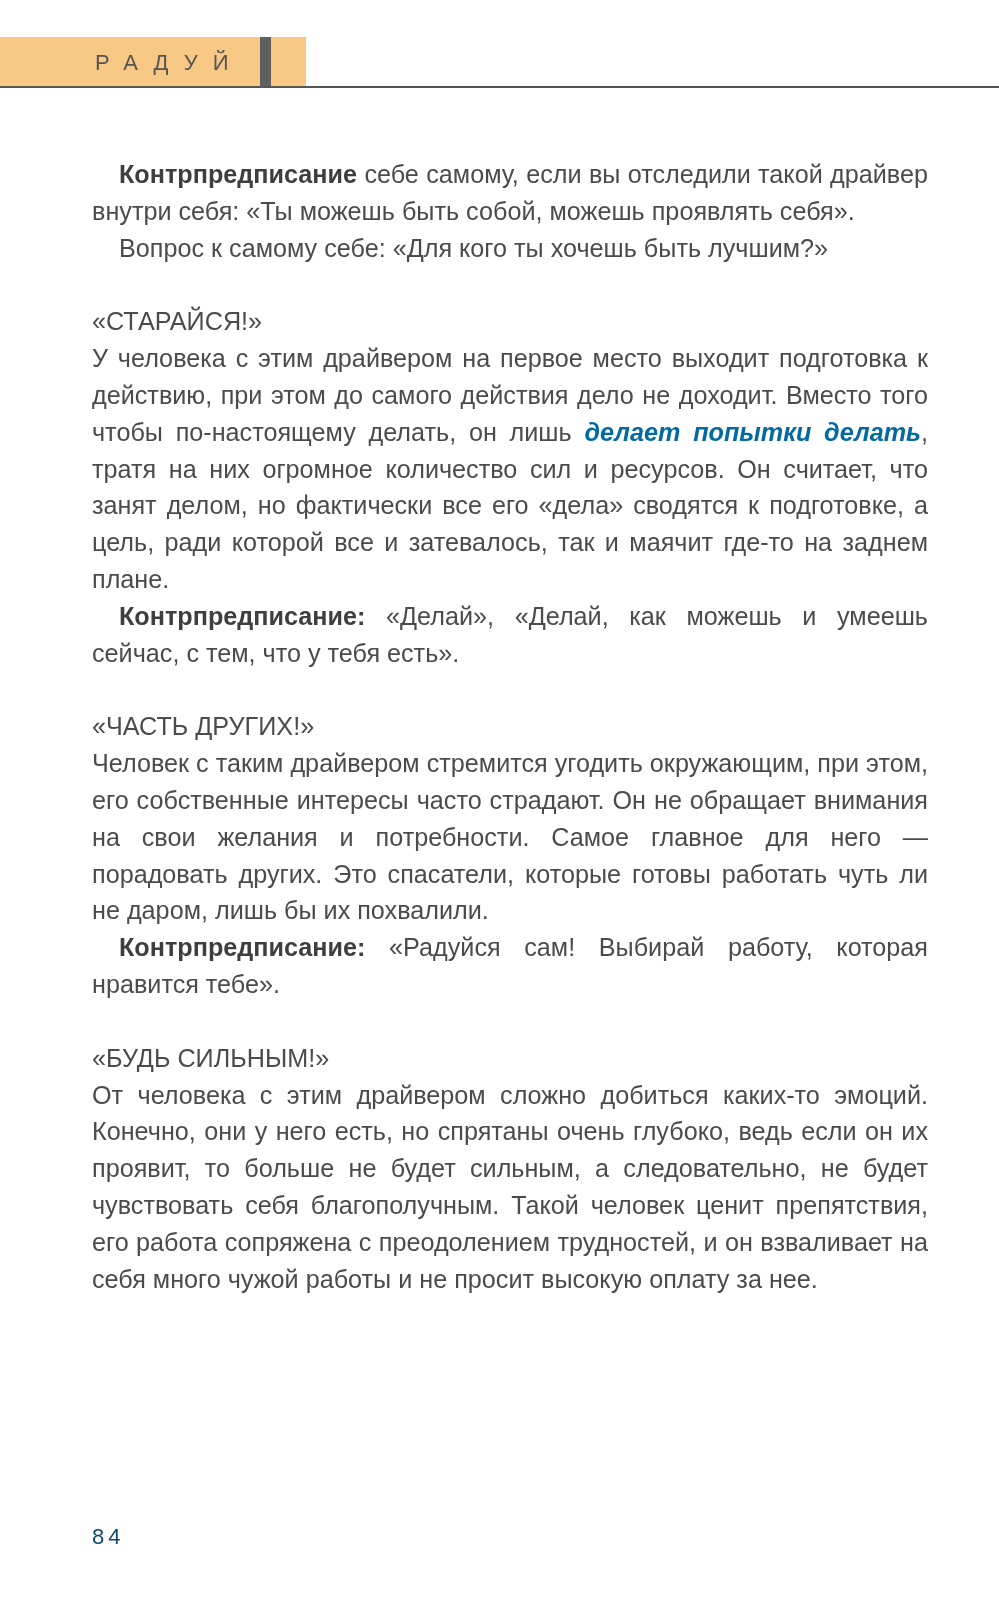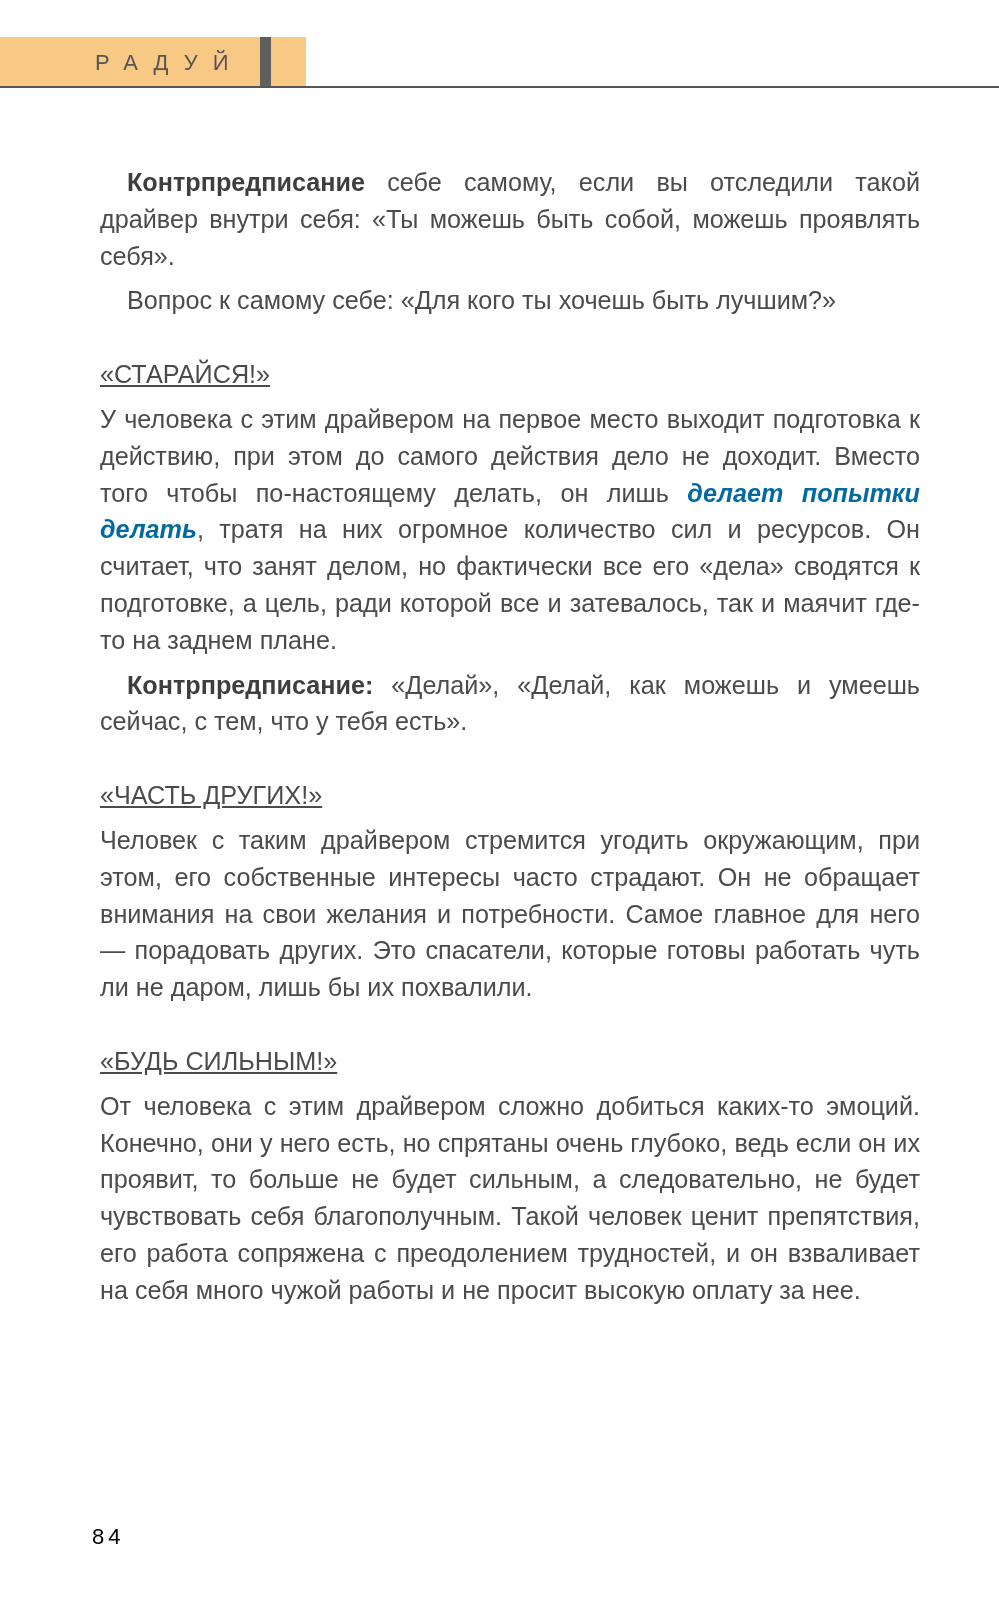--- a/index.html
+++ b/index.html
@@ -18,45 +18,46 @@
   .header-bar {
     position: absolute; left: 260px; top: 37px; width: 11px; height: 50px; background: #5f5f5f;
   }
   .header-rule {
     position: absolute; left: 0; top: 86px; width: 999px; height: 2px; background: #555;
   }
   .content {
     position: absolute; left: 92px; top: 156px; width: 836px;
     font-size: 25.2px; line-height: 36.8px; color: #4b4b4b;
   }
-  .content p { margin: 8px; text-align: justify; text-align-last: left; }
+  .content p { margin: 0; text-align: justify; text-align-last: left; }
   .indent { text-indent: 27px; }
-  .heading { margin-top: 37px !important; text-decoration: underline; }
+  .heading { margin-top: 37px !important; }
   b { color: #3e3e3e; }
   i { font-style: italic; font-weight: bold; color: #0369a1; }
   .page-number {
-    position: absolute; left: 92px; top: 1524px; font-size: 22px; letter-spacing: 4px; color: #000000;
+    position: absolute; left: 92px; top: 1524px; font-size: 22px; letter-spacing: 4px; color: #0c4a6e;
   }
 </style>
 </head>
 <body>
 
 <div class="header-tab"></div>
 <div class="header-label">РАДУЙ</div>
 <div class="header-bar"></div>
 <div class="header-rule"></div>
 
 <div class="content">
   <p class="indent"><b>Контрпредписание</b><span> себе самому, если вы отследили такой драйвер внутри себя: «Ты можешь быть собой, можешь проявлять себя».</span></p>
   <p class="indent">Вопрос к самому себе: «Для кого ты хочешь быть лучшим?»</p>
 
   <p class="heading">«СТАРАЙСЯ!»</p>
   <p><span>У человека с этим драйвером на первое место выходит подготовка к действию, при этом до самого действия дело не доходит. Вместо того чтобы по-настоящему делать, он лишь </span><i>делает попытки делать</i><span>, тратя на них огромное количество сил и ресурсов. Он считает, что занят делом, но фактически все его «дела» сводятся к подготовке, а цель, ради которой все и затевалось, так и маячит где-то на заднем плане.</span></p>
   <p class="indent"><b>Контрпредписание:</b><span> «Делай», «Делай, как можешь и умеешь сейчас, с тем, что у тебя есть».</span></p>
 
   <p class="heading">«ЧАСТЬ ДРУГИХ!»</p>
   <p>Человек с таким драйвером стремится угодить окружающим, при этом, его собственные интересы часто страдают. Он не обращает внимания на свои желания и потребности. Самое главное для него — порадовать других. Это спасатели, которые готовы работать чуть ли не даром, лишь бы их похвалили.</p>
+  <p class="indent"><b>Контрпредписание:</b><span> «Радуйся сам! Выбирай работу, которая нравится тебе».</span></p>
 
   <p class="heading">«БУДЬ СИЛЬНЫМ!»</p>
   <p>От человека с этим драйвером сложно добиться каких-то эмоций. Конечно, они у него есть, но спрятаны очень глубоко, ведь если он их проявит, то больше не будет сильным, а следовательно, не будет чувствовать себя благополучным. Такой человек ценит препятствия, его работа сопряжена с преодолением трудностей, и он взваливает на себя много чужой работы и не просит высокую оплату за нее.</p>
 </div>
 
 <div class="page-number">84</div>
 
 </body></html>

